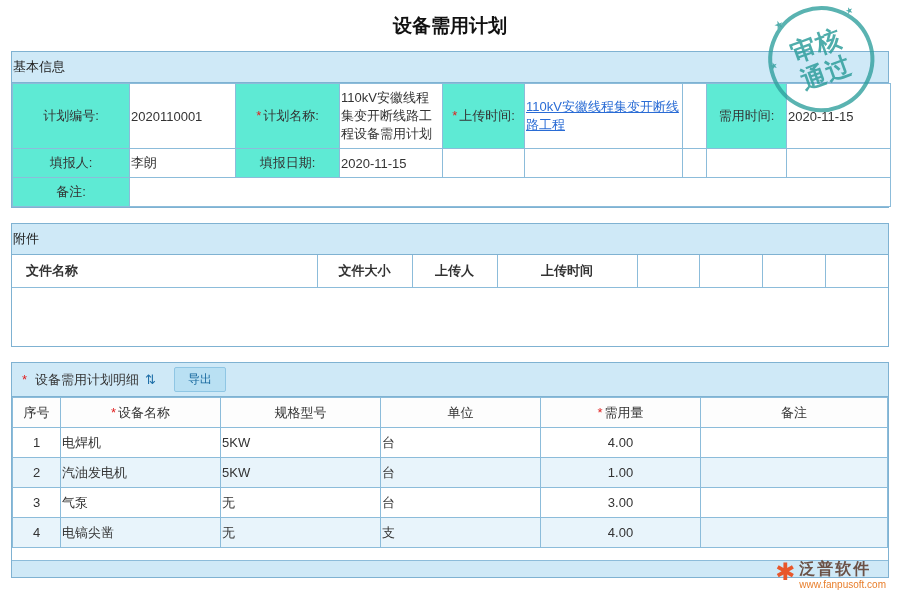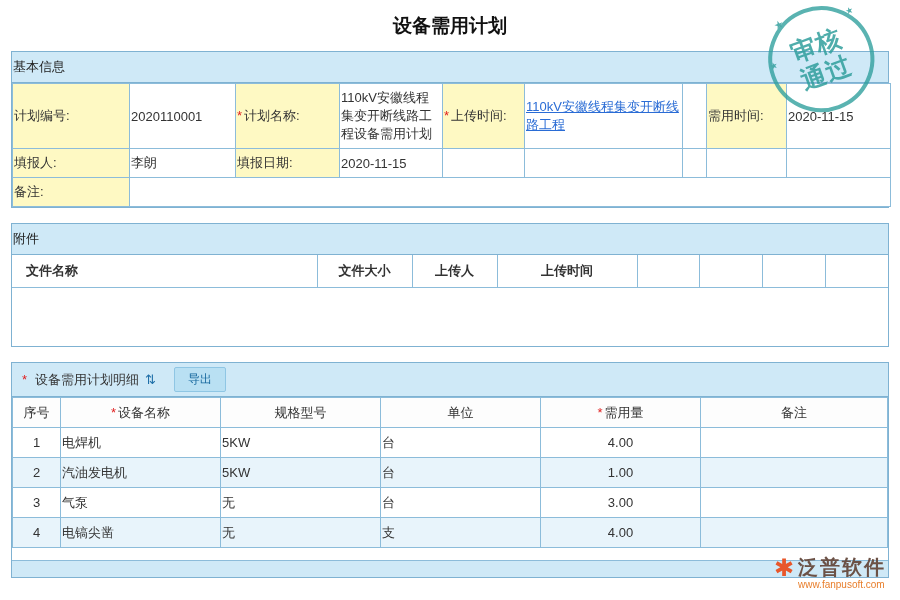--- a/index.html
+++ b/index.html
@@ -14,21 +14,21 @@
     text-align: center; font-size: 19px; font-weight: bold; color: #111;
     padding: 13px 0 12px 0;
   }
   .section { margin: 0 11px 15px 11px; border: 1px solid #7fb2d2; background: #fff; }
   .section-header {
     background: #cfe9f7; padding: 6px 1px; font-size: 13px; color: #222;
     border-bottom: 1px solid #7fb2d2;
   }
   table { width: 100%; border-collapse: collapse; table-layout: fixed; font-size: 13px; }
   td { border: 1px solid #8cbcda; padding: 5px 1px; vertical-align: middle; }
-  .lbl { background: #fef9c3; text-align: left; color: #333; }
+  .lbl { background: #5eead4; text-align: center; color: #333; }
   .val { background: #fff; text-align: left; word-break: break-all; }
   .req { color: #e02020; margin-right: 2px; }
   .link { color: #2a6cd5; text-decoration: underline; cursor: pointer; margin-top: 25px; }
   
   .attach-table td { border: none; border-bottom: 1px solid #8cbcda; border-right: 1px solid #8cbcda; padding: 7px 6px; font-weight: bold; text-align: center; }
   .attach-table td.first { text-align: left; padding-left: 14px; }
   .attach-table td.last { border-right: none; }
   .attach-body { height: 58px; background: #fff; }
   
   .detail-header {
@@ -64,21 +64,21 @@
     width: 60px; line-height: 1.15; text-align: center; letter-spacing: 1px;
   }
   .stamp-star { position: absolute; color: rgba(47,158,156,0.95); font-size: 11px; }
   .stamp-star.s1 { top: -4px; left: 16px; }
   .stamp-star.s2 { top: 8px; right: 2px; font-size: 9px; }
   .stamp-star.s3 { left: -2px; top: 34px; font-size: 9px; }
   
   .brand { position: absolute; right: 14px; bottom: 10px; display: flex; align-items: flex-start; gap: 4px; z-index: 6; background: transparent; }
   .brand-glyph { color: #e8572b; font-size: 24px; line-height: 1; }
   .brand-col { display: flex; flex-direction: column; line-height: 1.15; }
-  .brand-name { font-weight: bold; font-size: 20px; color: #6b5146; letter-spacing: 2px; }
+  .brand-name { font-weight: bold; font-size: 16px; color: #6b5146; letter-spacing: 2px; }
   .brand-url { font-size: 10px; color: #e87e2b; }
 </style>
 </head>
 <body>
 
 <div class="page">
 
   <div class="title">设备需用计划</div>
 
   <div class="stamp">

